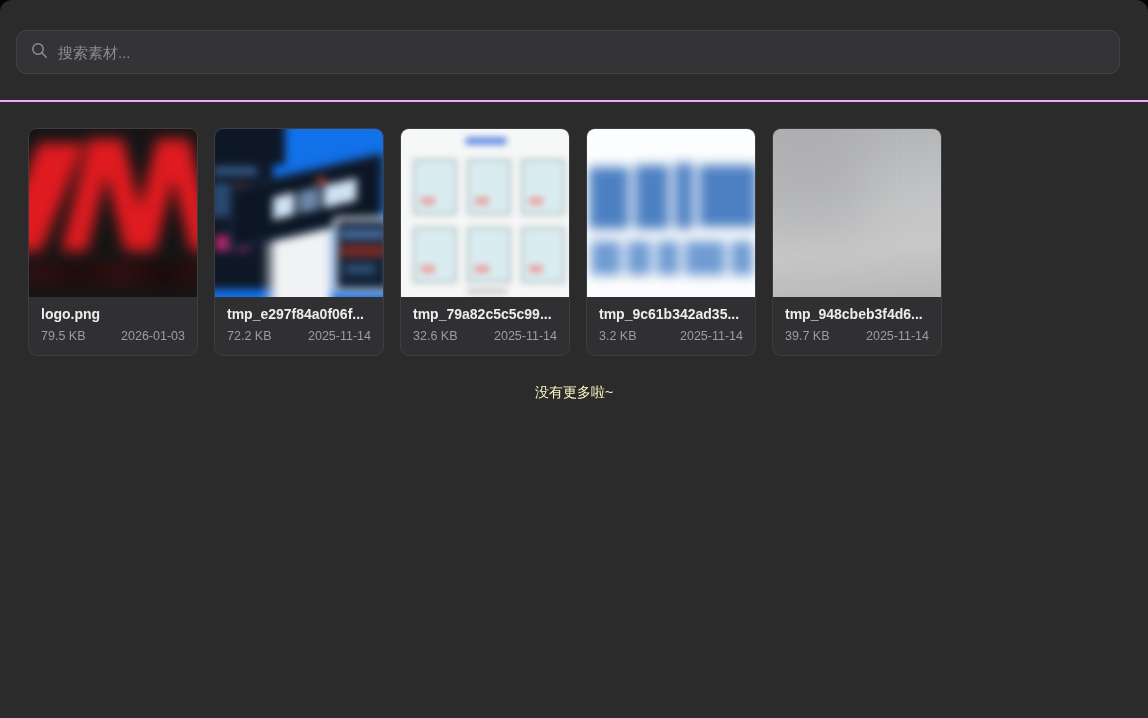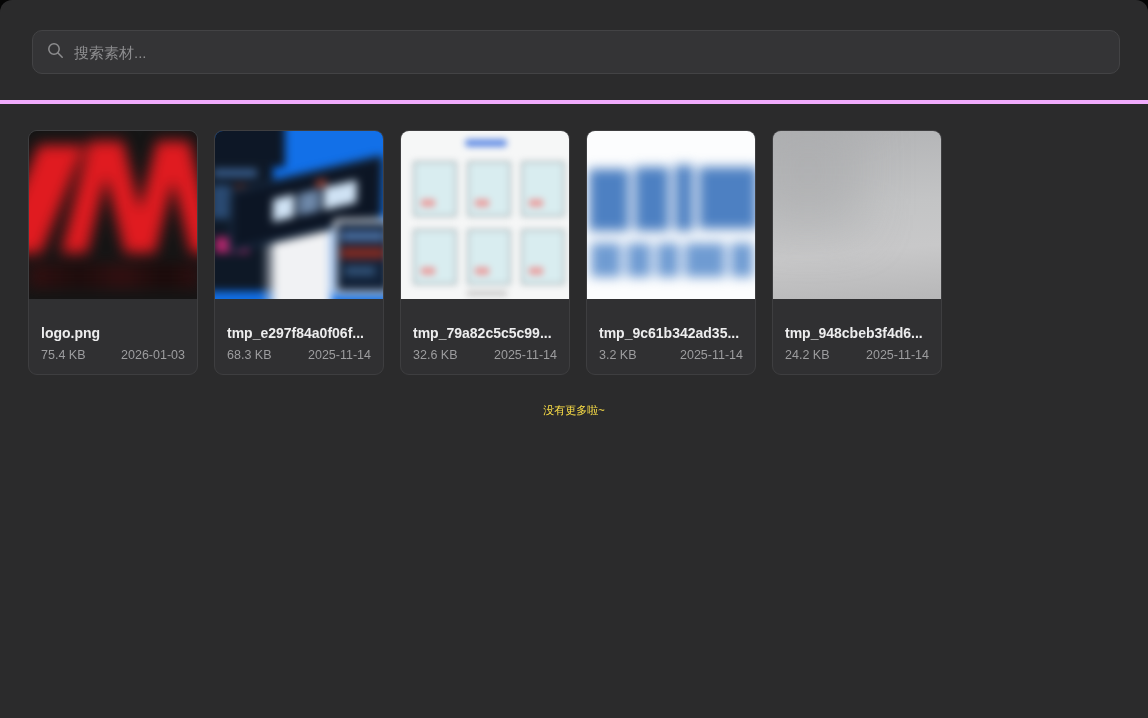--- a/index.html
+++ b/index.html
@@ -12,43 +12,43 @@
   
   .modal-header { height:77px; flex:0 0 auto; display:flex; align-items:center;
                   justify-content:space-between; padding:0 28px;
                   border-bottom:1px solid #3b3b3c; }
   .modal-title { color:#f2f2f2; font-size:18px; font-weight:bold; letter-spacing:.5px; }
   .close-btn { width:28px; height:28px; display:flex; align-items:center; justify-content:center;
                cursor:pointer; margin-right:6px; }
   .close-btn svg { display:block; }
 
   
-  .search-section { flex:0 0 auto; padding:30px 28px 26px 32px; border-bottom:4px solid #f0abfc; }
+  .search-section { flex:0 0 auto; padding:30px 28px 26px 16px; border-bottom:2px solid #f0abfc; }
   .search-box { height:44px; background:#343436; border:1px solid #434345; border-radius:10px;
                 display:flex; align-items:center; padding:0 14px; }
   .search-box svg { flex:0 0 auto; margin-right:10px; }
   .search-input { flex:1; background:transparent; border:none; outline:none;
                   color:#e8e8e8; font-size:15px; font-family:inherit; }
   .search-input::placeholder { color:#8d8d8f; opacity:1; }
 
   
   .content { flex:1; padding:26px 28px; overflow:hidden; }
   .grid { display:flex; gap:16px; }
 
   .card { width:170px; background:#303032; border:1px solid #3e3e40; border-radius:9px;
           overflow:hidden; cursor:pointer; }
   .thumb { width:100%; height:168px; position:relative; overflow:hidden; }
   .thumb .art { position:absolute; inset:0; }
-  .card-footer { padding:26px 12px 12px 12px; }
+  .card-footer { padding:9px 12px 12px 12px; }
   .file-name { color:#ededee; font-size:14px; font-weight:bold; white-space:nowrap;
                overflow:hidden; }
   .file-meta { display:flex; justify-content:space-between; margin-top:7px;
                color:#9d9d9f; font-size:12.5px; }
 
-  .empty-text { text-align:center; color:#fde047; font-size:11px; margin-top:28px; }
+  .empty-text { text-align:center; color:#fef9c3; font-size:14px; margin-top:28px; }
 
   
 
   
   .thumb-logo { background:#151515; }
   .thumb-logo .blur { filter:blur(7px); }
   .t1-slash { position:absolute; left:-12px; top:14px; width:46px; height:108px;
               background:#e01b20; transform:skewX(-22deg); }
   .t1-w { position:absolute; left:40px; top:10px; width:130px; height:115px; }
   .t1-w span { position:absolute; top:0; width:26px; height:112px; background:#e01b20; }
@@ -152,21 +152,21 @@
                 <span class="s2"></span>
                 <span class="s3"></span>
                 <span class="s4"></span>
               </div>
             <div class="t1-sub"></div>
           </div>
         </div>
         <div class="card-footer">
           <div class="file-name">logo.png</div>
           <div class="file-meta">
-            <span>75.4 KB</span>
+            <span>79.5 KB</span>
             <span>2026-01-03</span>
           </div>
         </div>
       </div>
 
       <div class="card">
         <div class="thumb thumb-kiosk">
           <div class="art blur">
             <div class="t2-corner"></div>
             <div class="t2-left">
@@ -185,21 +185,21 @@
             <div class="t2-right">
                 <i class="a"></i>
                 <i class="b"></i>
                 <i class="c"></i>
               </div>
           </div>
         </div>
         <div class="card-footer">
           <div class="file-name">tmp_e297f84a0f06f...</div>
           <div class="file-meta">
-            <span>68.3 KB</span>
+            <span>72.2 KB</span>
             <span>2025-11-14</span>
           </div>
         </div>
       </div>
 
       <div class="card">
         <div class="thumb thumb-docgrid">
           <div class="art blur">
             <div class="t3-pill"></div>
             <div class="t3-cell t3-r1 t3-c1">
@@ -257,21 +257,21 @@
 
       <div class="card">
         <div class="thumb thumb-gray">
           <div class="art">
               <div class="shade"></div>
             </div>
         </div>
         <div class="card-footer">
           <div class="file-name">tmp_948cbeb3f4d6...</div>
           <div class="file-meta">
-            <span>24.2 KB</span>
+            <span>39.7 KB</span>
             <span>2025-11-14</span>
           </div>
         </div>
       </div>
 
     </div>
 
     <div class="empty-text">没有更多啦~</div>
   </div>
 

